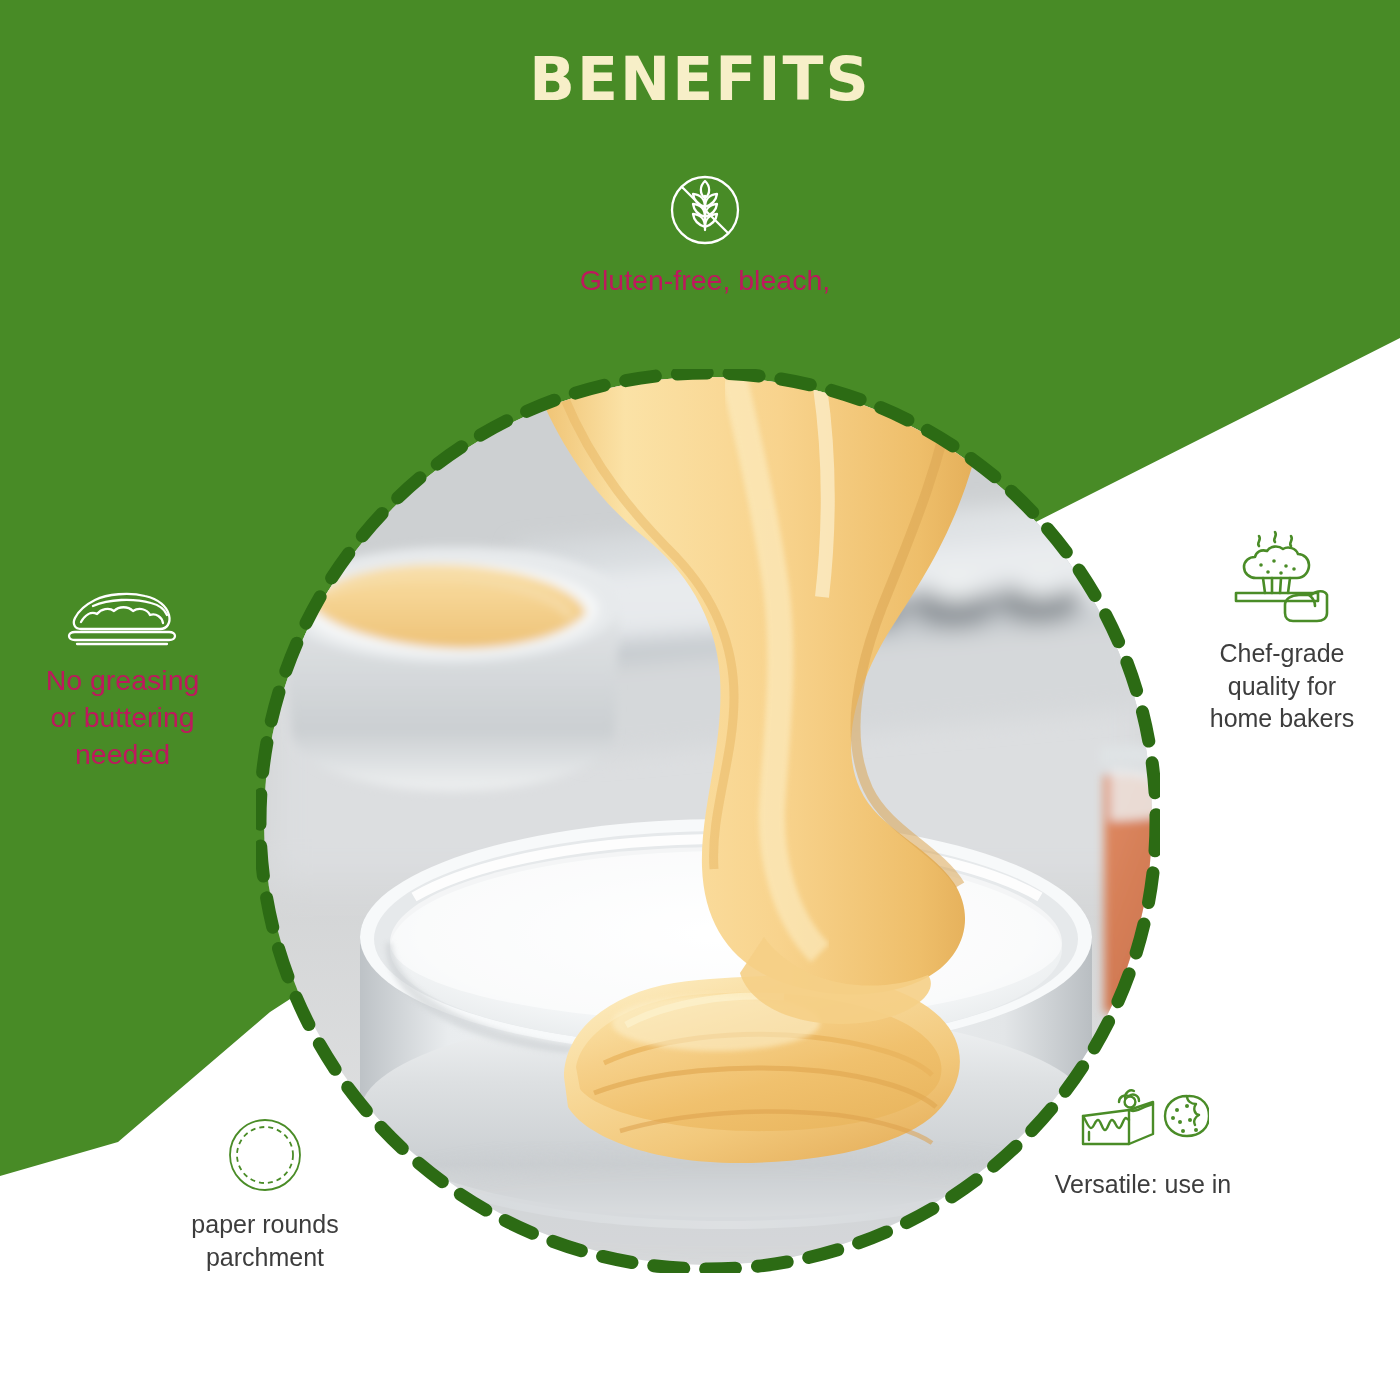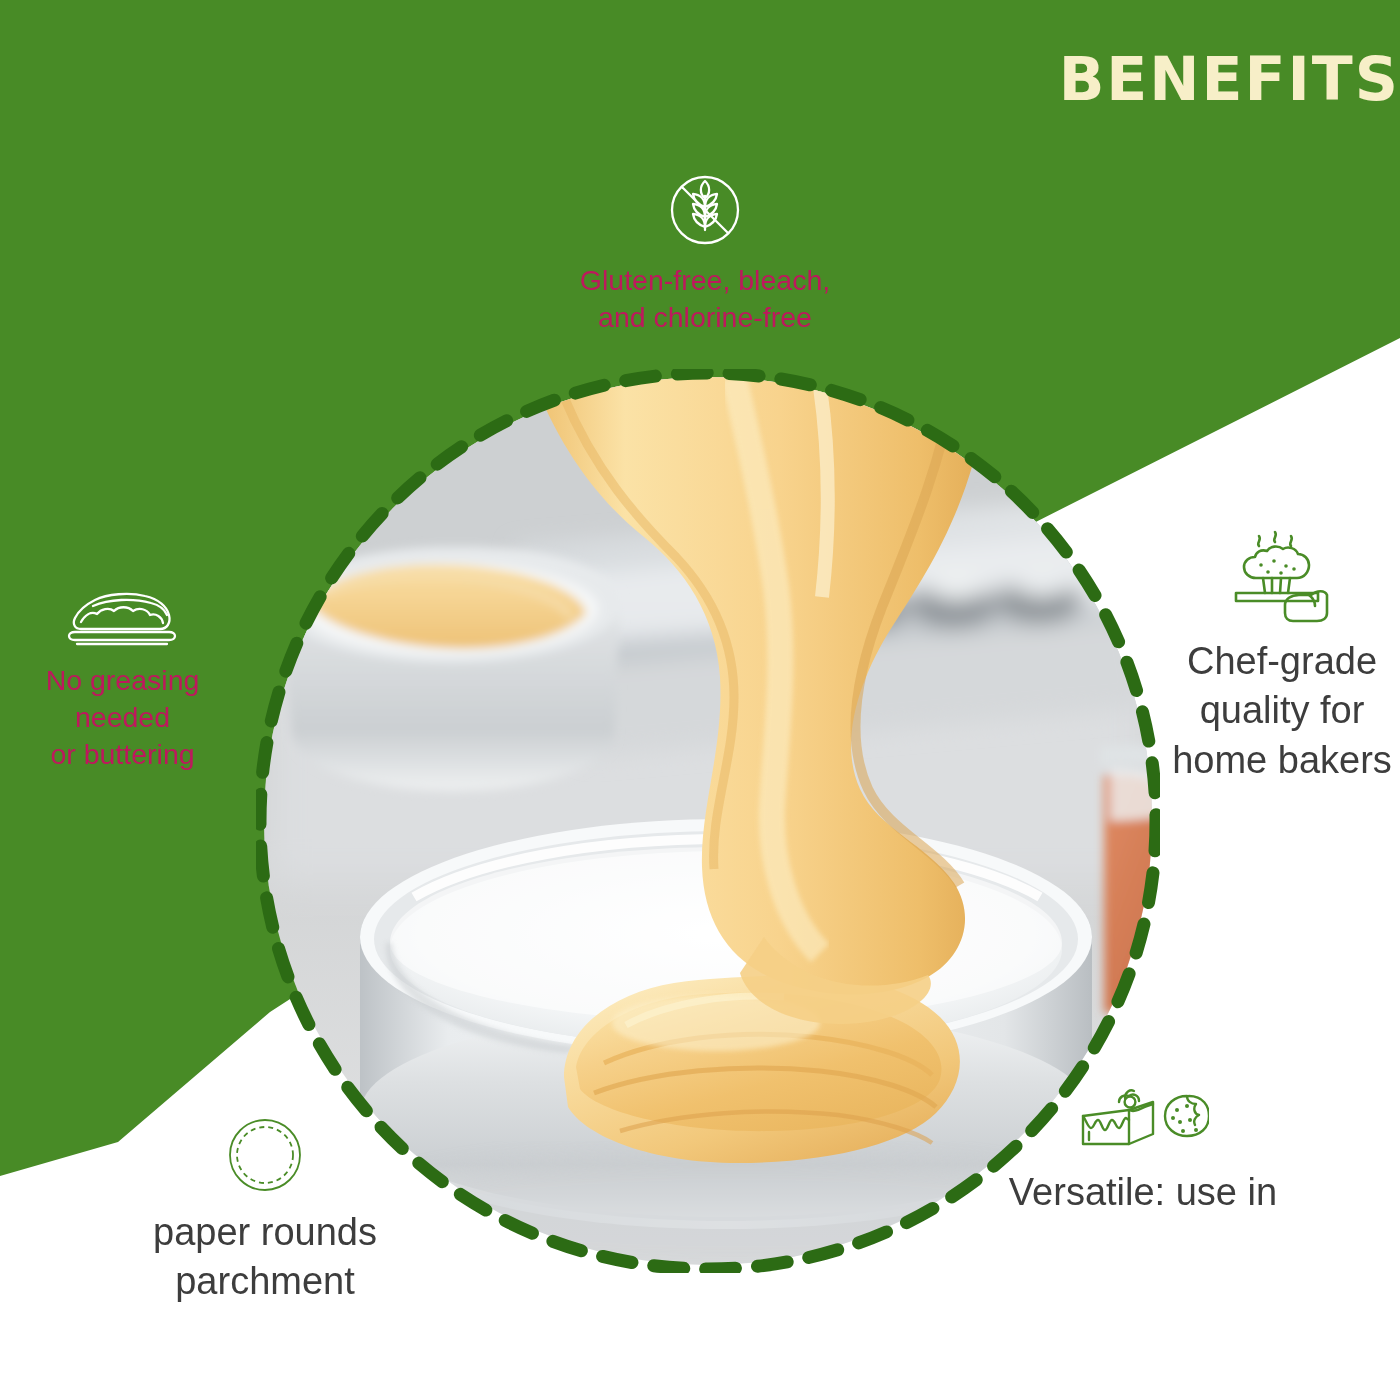--- a/index.html
+++ b/index.html
@@ -10,21 +10,21 @@
     position:relative;
     overflow:hidden;
   }
 
   
   #bg-layer { position:absolute; inset:0; z-index:0; }
 
   
   #page-title {
     position:absolute; top:44px; left:0; width:1400px;
-    text-align:right; z-index:6;
+    text-align:center; z-index:6;
     font-size:60px; font-weight:bold; letter-spacing:2px;
     color:#F7EFC8;
     font-family:"DejaVu Sans", sans-serif;
   }
 
   
   #hero-photo-wrap {
     position:absolute;
     left:256px; top:369px;
     width:904px; height:904px;
@@ -41,21 +41,21 @@
     overflow:hidden;
     z-index:3;
   }
   #hero-photo svg { display:block; width:100%; height:100%; }
 
   
   .feature { position:absolute; z-index:5; text-align:center; }
   .feature .ficon { display:flex; justify-content:center; align-items:flex-end; }
   .feature .flabel {
     margin-top:10px;
-    font-size:38px;
+    font-size:25px;
     line-height:1.3;
     font-family:"Liberation Sans", sans-serif;
   }
   .on-green .flabel { color:#be185d; }
   .on-white .flabel { color:#3D3D3D; }
 
   #feature-top    { left:520px; top:168px;  width:370px; }
   #feature-left   { left:0;  top:586px;  width:245px; }
   #feature-right  { left:1172px;top:527px;  width:220px; }
   #feature-bl     { left:105px; top:1112px; width:320px; }
@@ -269,41 +269,40 @@
       <path d="M42 39 C36 37 31 33 30 26 C37 26.5 42 31 42 39 Z"></path>
       <path d="M42 39 C48 37 53 33 54 26 C47 26.5 42 31 42 39 Z"></path>
       <path d="M42 49 C36 47 31 43 30 36 C37 36.5 42 41 42 49 Z"></path>
       <path d="M42 49 C48 47 53 43 54 36 C47 36.5 42 41 42 49 Z"></path>
       <path d="M42 59 C36 57 31 53 30 46 C37 46.5 42 51 42 59 Z"></path>
       <path d="M42 59 C48 57 53 53 54 46 C47 46.5 42 51 42 59 Z"></path>
     </svg>
   </div>
   <div class="flabel">
     <div>Gluten-free, bleach,</div>
-    <div>and chlorine-free</div>
   </div>
 </div>
 
 <div class="feature on-green" id="feature-left">
   <div class="ficon">
     <svg width="120" height="66" viewBox="0 0 120 66" fill="none" stroke="#FFFFFF" stroke-width="2.3" stroke-linecap="round" stroke-linejoin="round">
       <path d="M18 43 C12 43 9 38 12 32 C15 26 22 19 32 14 C44 8 66 6 82 10
                C96 13 104 21 106 29 C108 37 104 43 97 43 Z"></path>
       <path d="M18 36 C22 29 28 25 34 28 C38 23 46 21 51 25 C56 20 65 20 70 25
                C76 21 84 23 87 29 C93 27 99 31 100 37"></path>
       <path d="M30 20 C46 13 70 12 88 17 C96 19 102 24 104 29"></path>
       <path d="M12 46 L106 46 C110 46 112 48 112 50 C112 52 110 54 106 54 L12 54
                C8 54 6 52 6 50 C6 48 8 46 12 46 Z"></path>
       <line x1="14" x2="104" y1="58" y2="58"></line>
     </svg>
   </div>
   <div class="flabel">
     <div>No greasing</div>
+    <div>or buttering</div>
     <div>needed</div>
-    <div>or buttering</div>
   </div>
 </div>
 
 <div class="feature on-white" id="feature-right">
   <div class="ficon">
     <svg width="118" height="100" viewBox="0 0 118 100" fill="none" stroke="#4A8C27" stroke-width="2.6" stroke-linecap="round" stroke-linejoin="round">
 
       <path d="M36 19 C33 16 39 13 36 9"></path>
       <path d="M52 15 C49 12 55 9 52 5"></path>
       <path d="M68 19 C65 16 71 13 68 9"></path>

